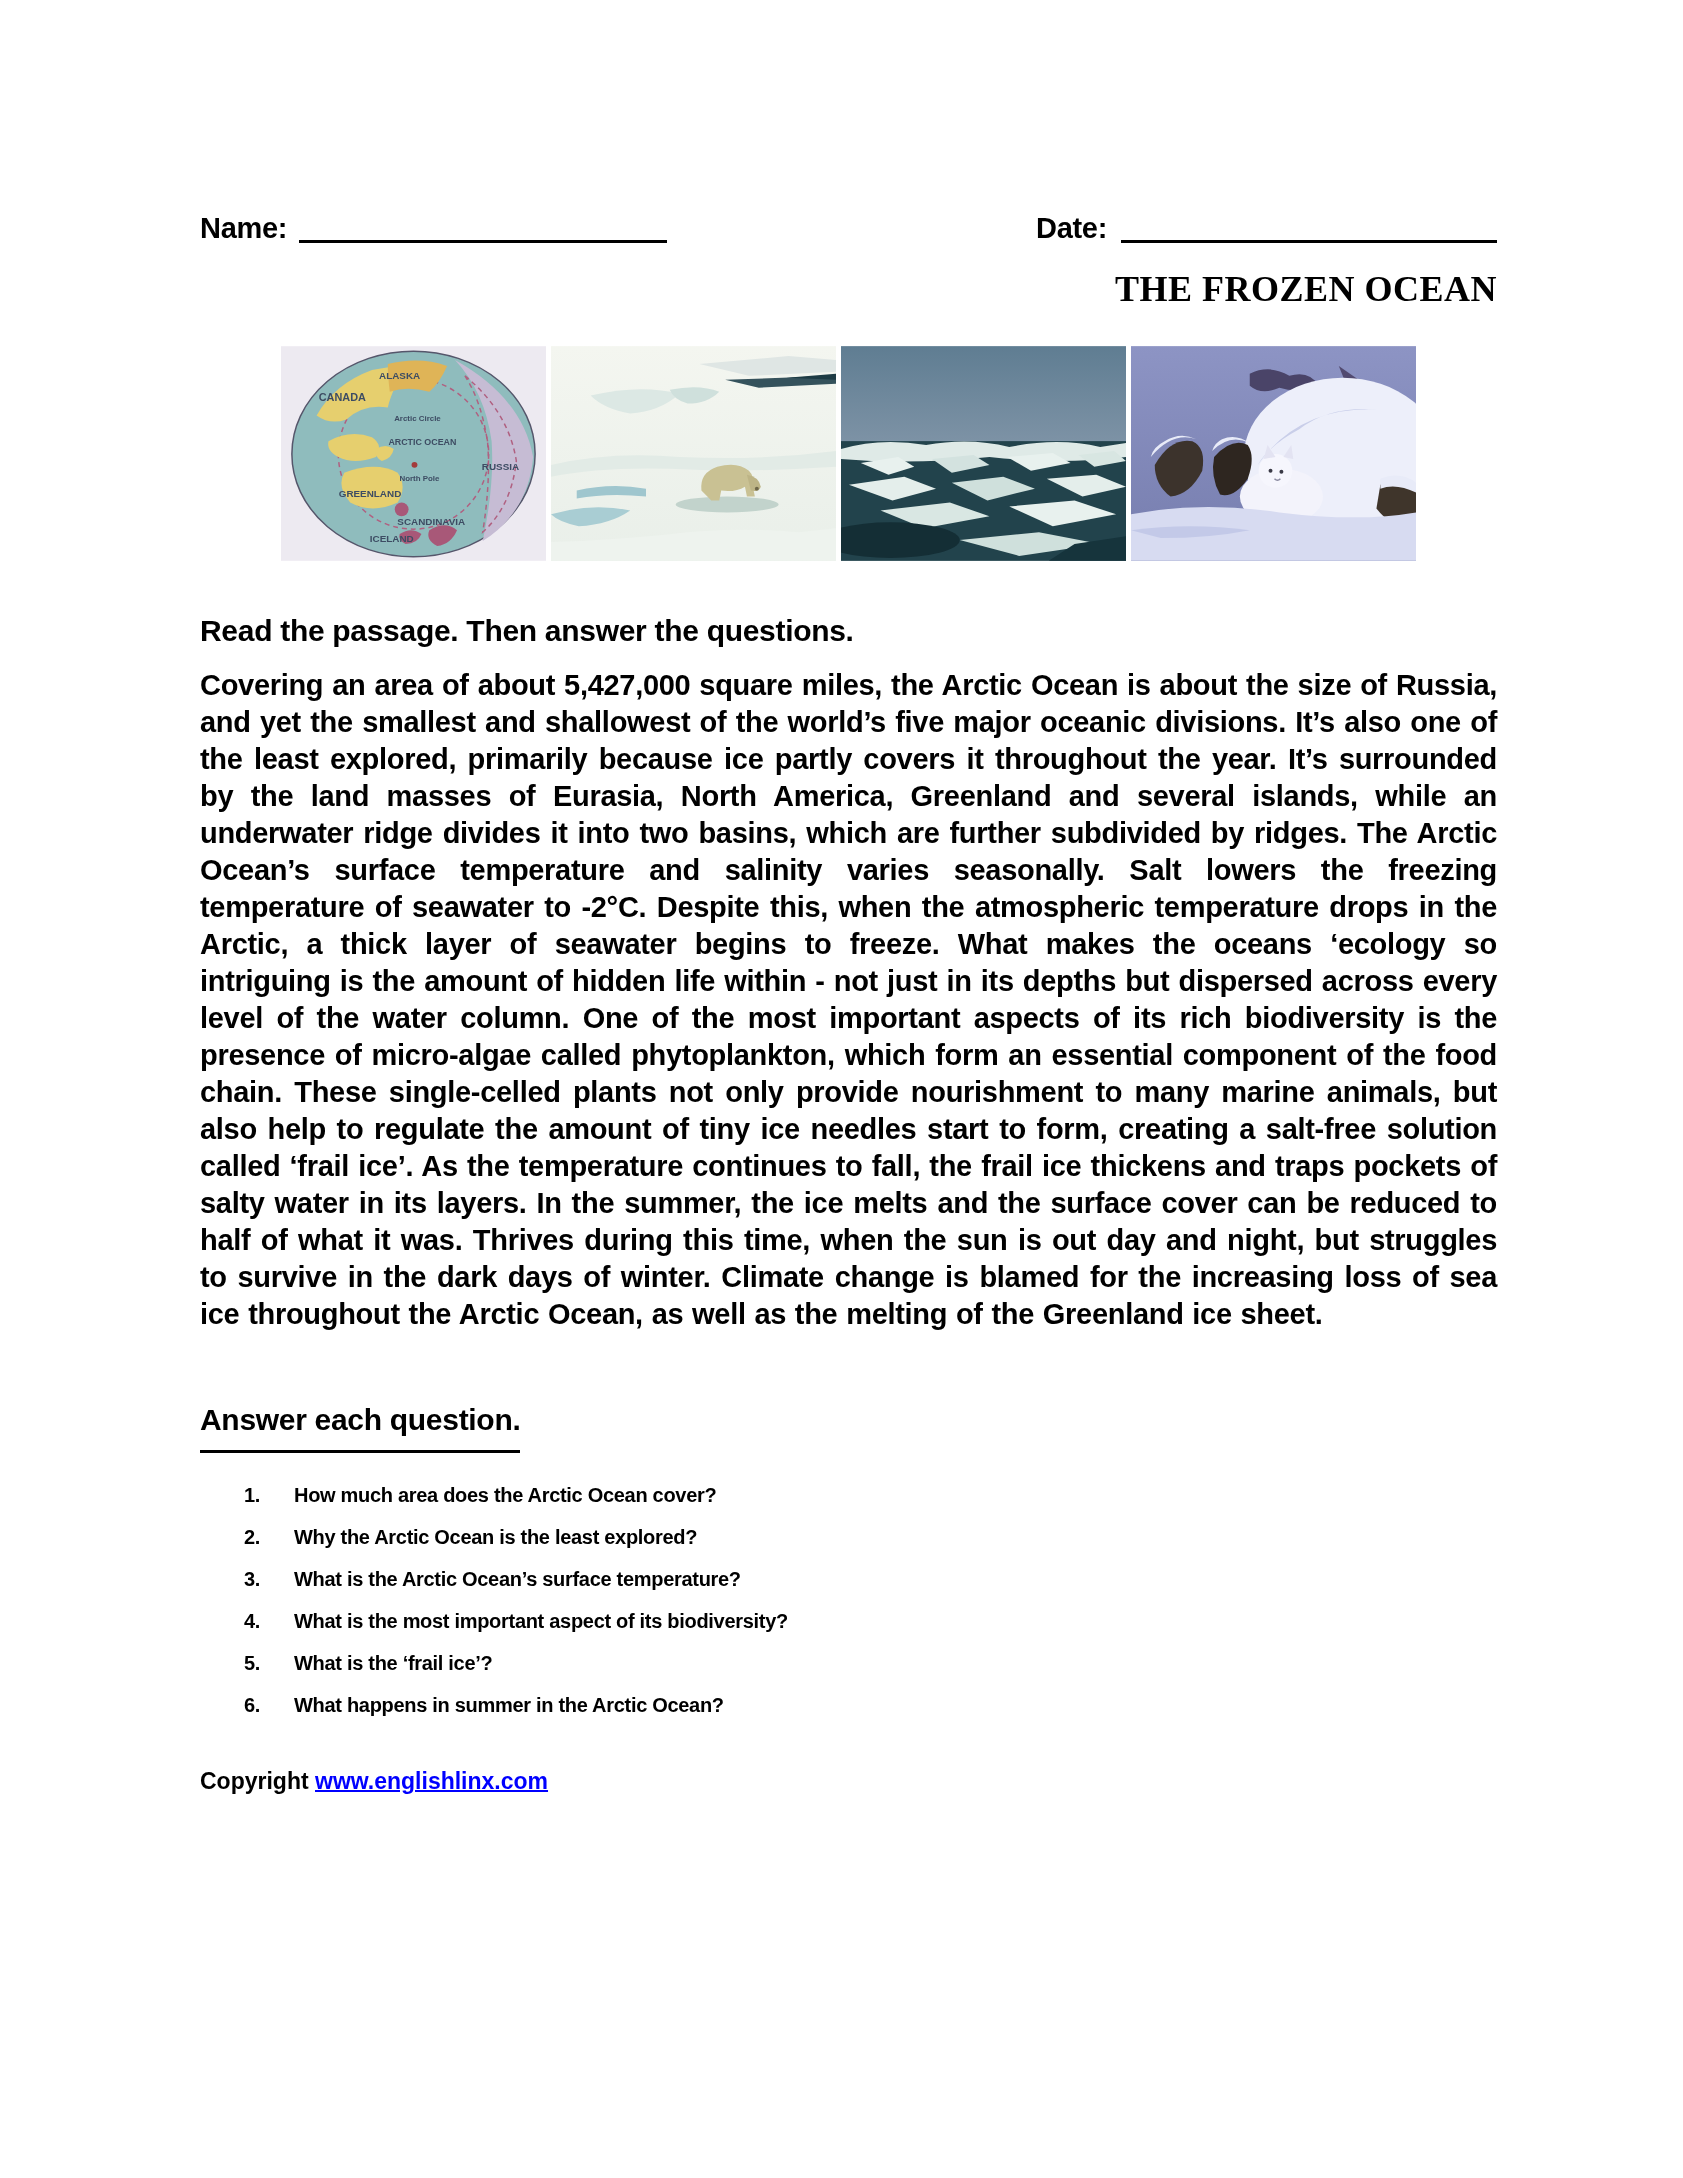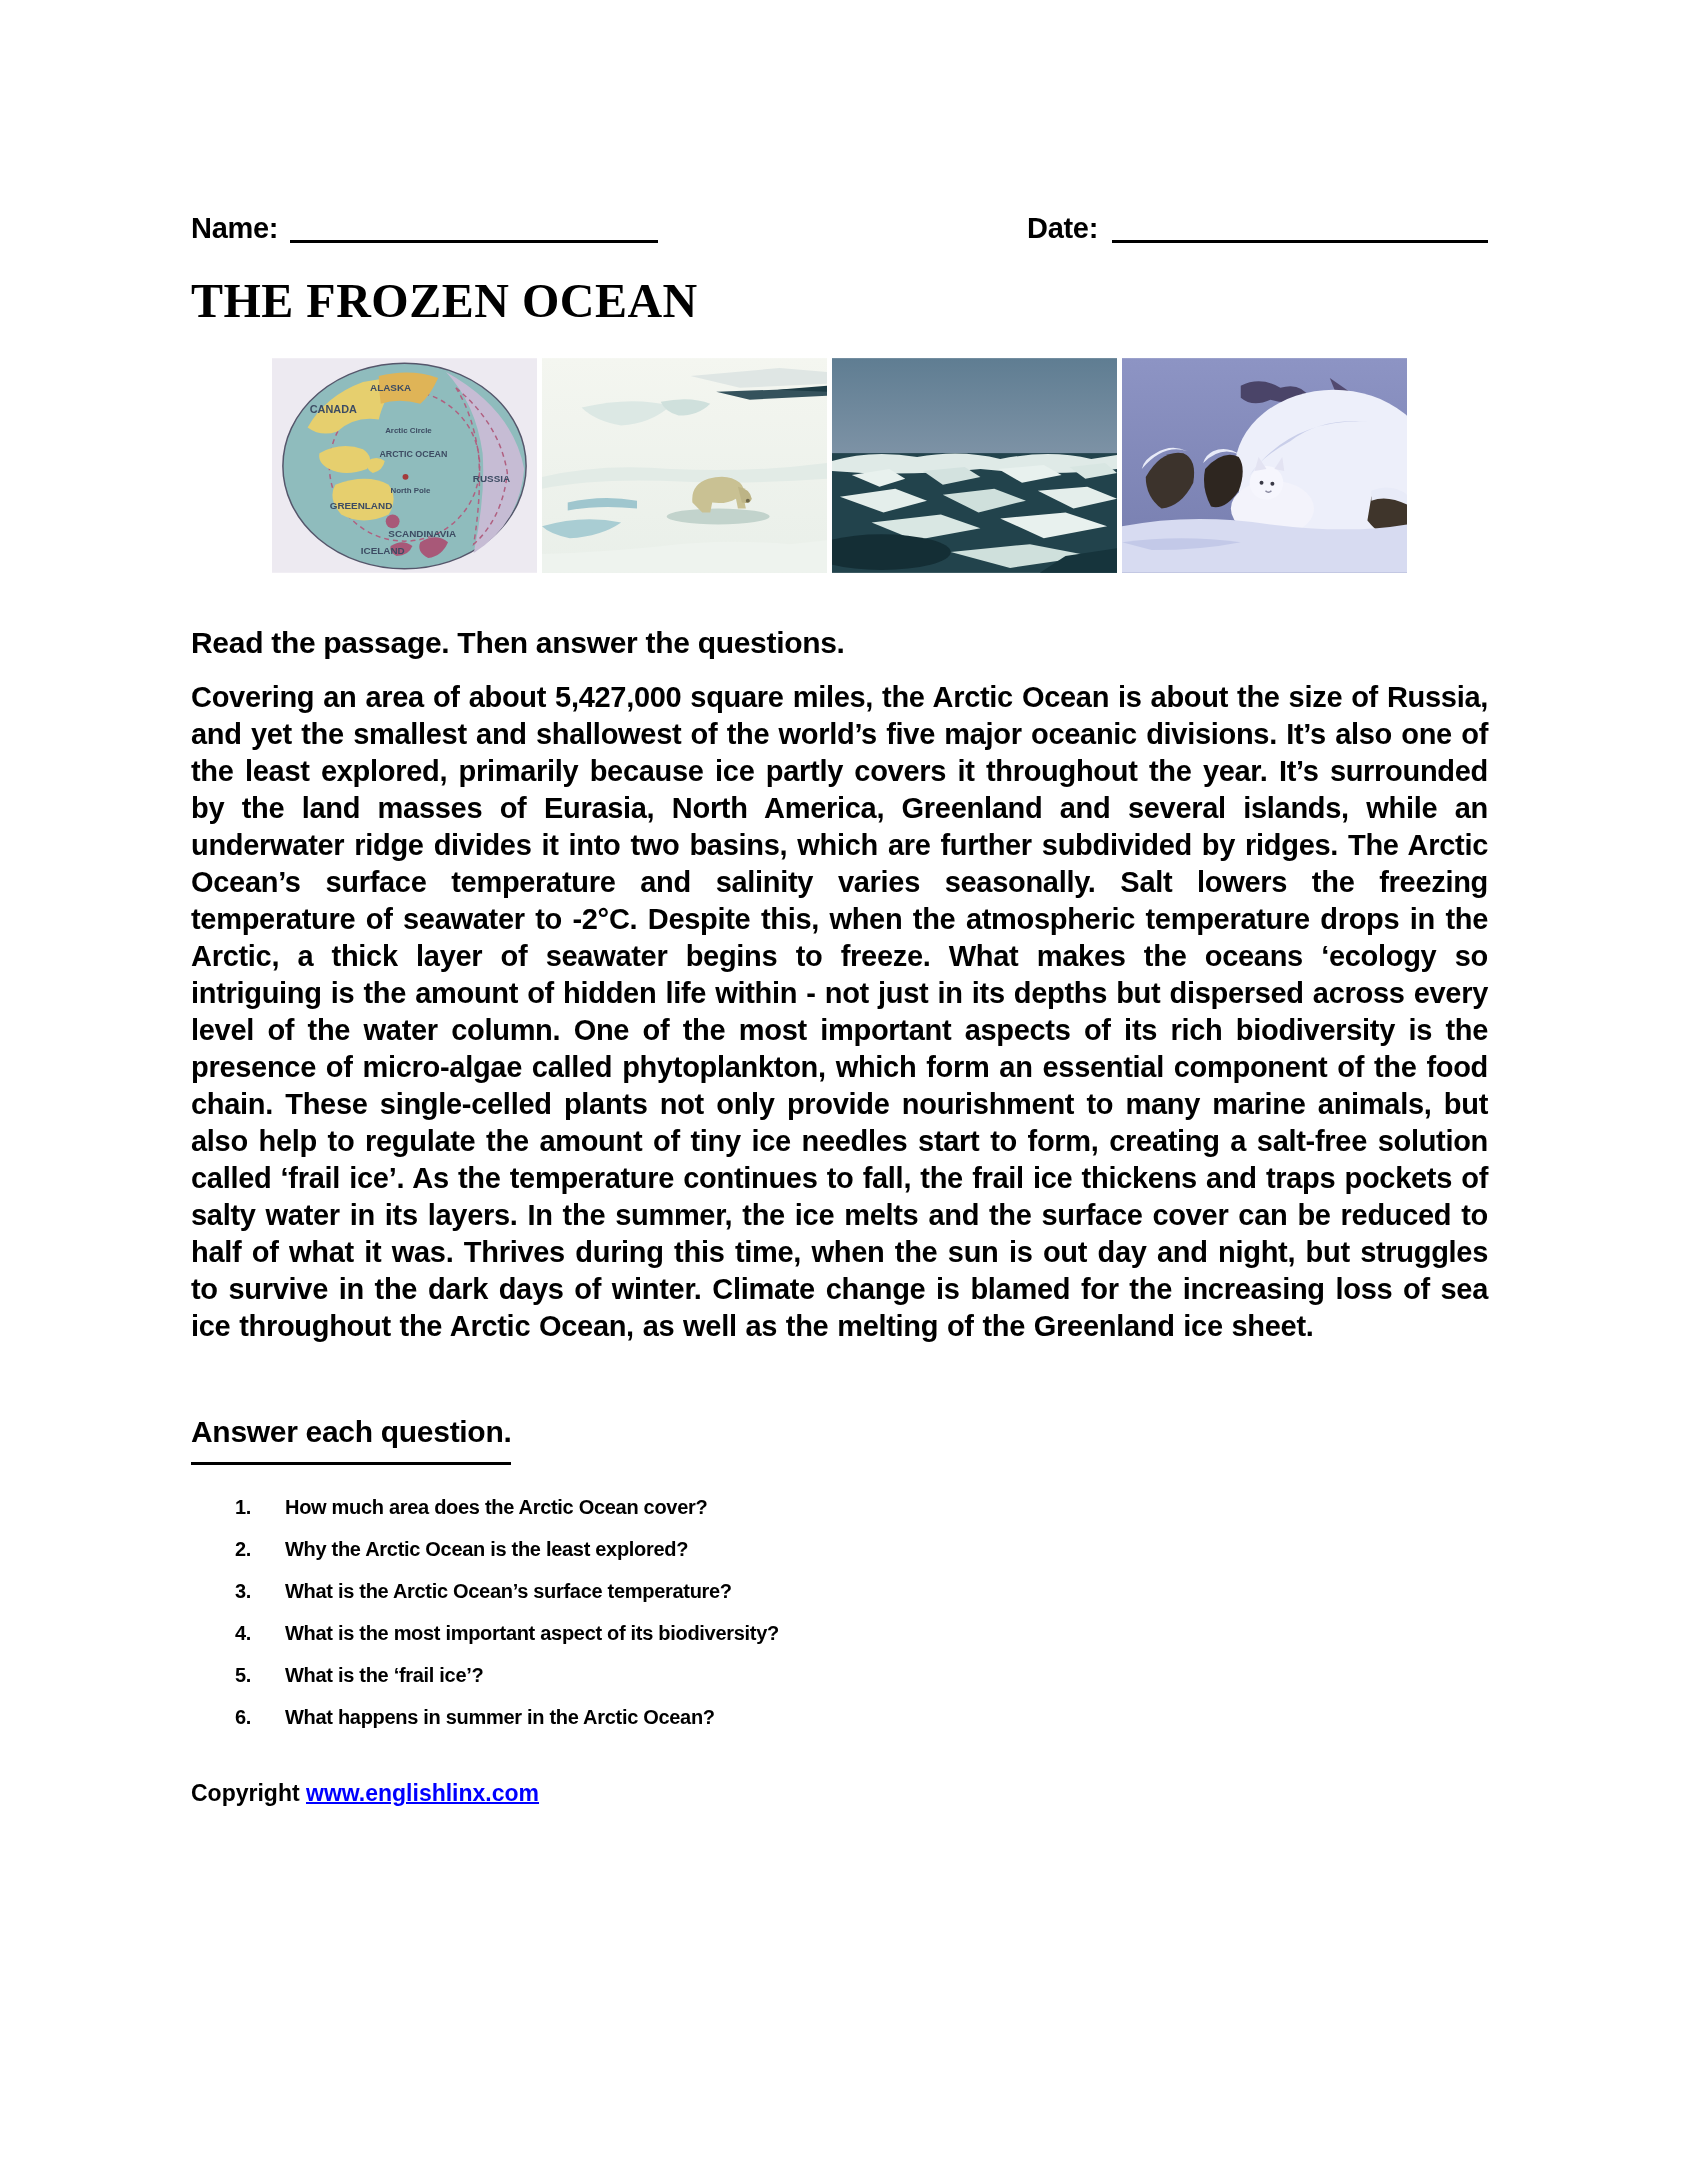--- a/index.html
+++ b/index.html
@@ -3,38 +3,38 @@
 <meta charset="utf-8">
 <style>
   * { margin:0; padding:0; box-sizing:border-box; }
   html,body { background:#ffffff; }
   body {
     width:1683px; height:2178px; position:relative;
     font-family:"Liberation Sans", sans-serif; color:#000;
     overflow:hidden;
   }
   .sheet { position:absolute; inset:0; background:#fff; }
-  .content { position:absolute; left:191px; top:0; width:1297px; }
+  .content { position:absolute; left:200px; top:0; width:1297px; }
 
   
   .header-row { display:flex; justify-content:space-between; margin-top:208px; }
   .field { display:flex; align-items:baseline; }
   .field .label { font-weight:bold; font-size:29px; letter-spacing:-0.3px; }
   .blank { border-bottom:3px solid #000; height:30px; transform:translateY(5px); }
   .name-blank { width:368px; margin-left:12px; }
   .date-blank { width:376px; margin-left:14px; }
 
   .title {
     margin-top:38px; text-align:center;
     font-size:37px; font-weight:bold; letter-spacing:-1px; line-height:46px;
   }
   .heading {
-    margin-top:32px; text-align:left;
+    margin-top:20px; text-align:right;
     font-family:"Liberation Serif", serif;
-    font-size:48px; font-weight:bold; letter-spacing:0.5px; line-height:48px;
+    font-size:36px; font-weight:bold; letter-spacing:0.5px; line-height:48px;
   }
 
   
   .images-strip { margin-top:33px; display:flex; justify-content:center; gap:5px; }
   .figure { height:215px; overflow:hidden; }
   .fig-map { width:265px;text-align:right; }
   .fig-bear, .fig-floes, .fig-fox { width:285px; }
   .figure svg { display:block; width:100%; height:100%; }
   .map-label { font-family:"Liberation Sans", sans-serif; font-weight:bold; fill:#3d4c63; }
 

